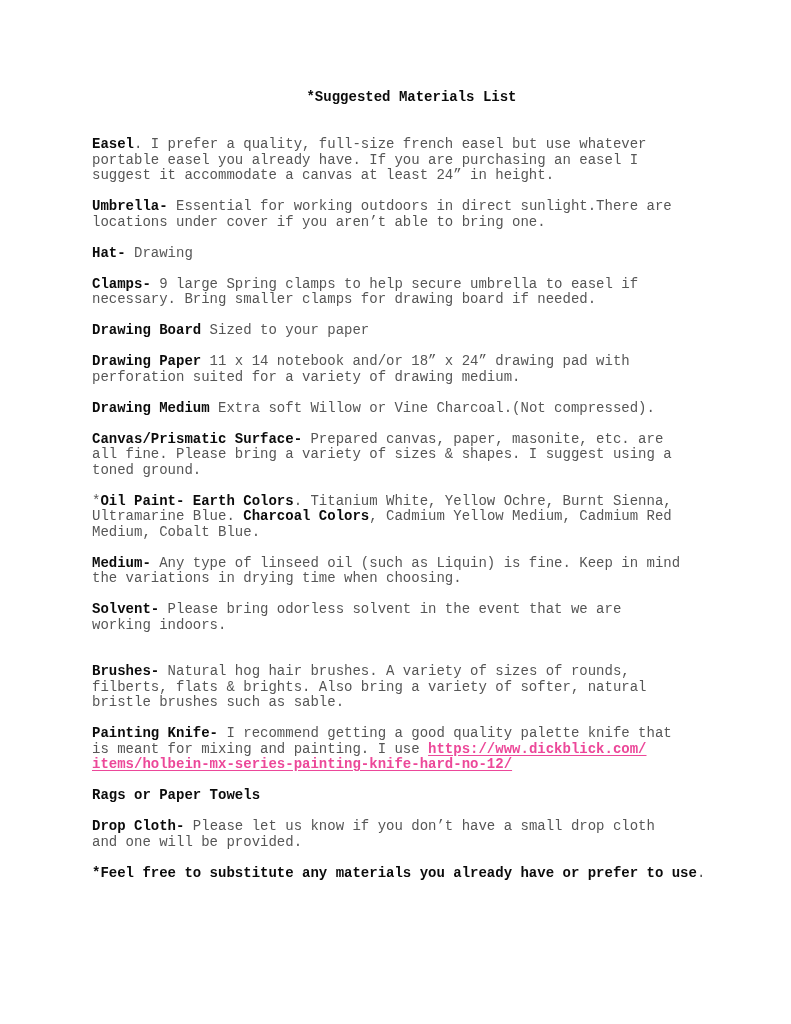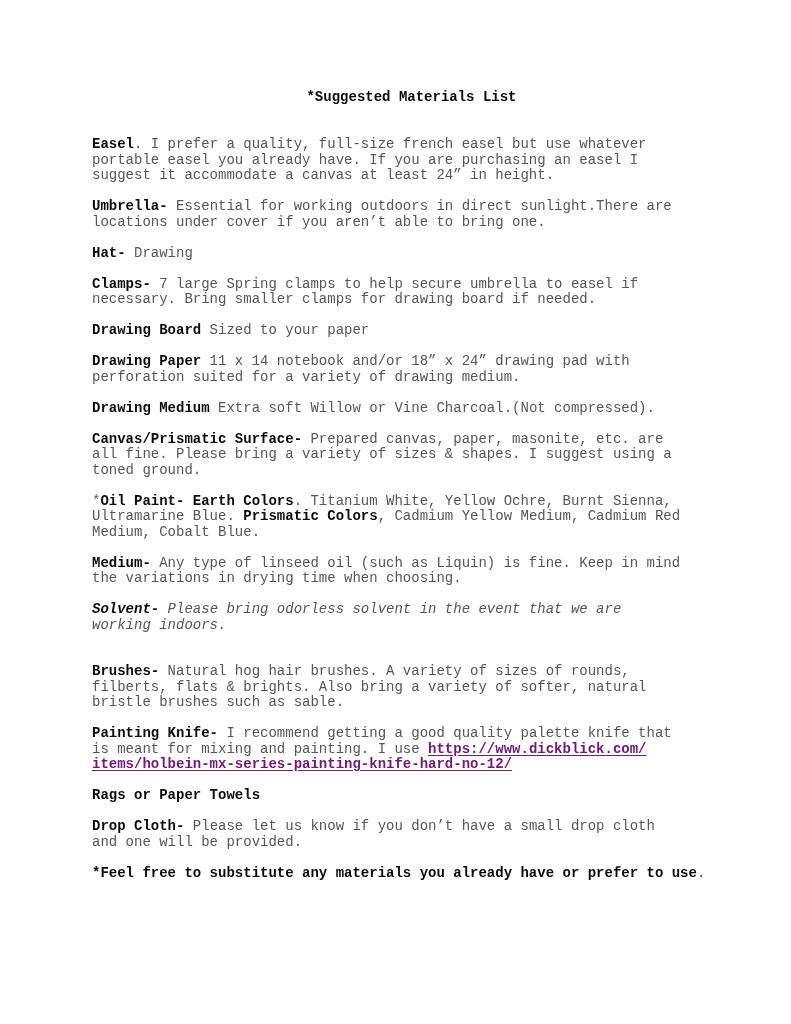--- a/index.html
+++ b/index.html
@@ -28,57 +28,56 @@
     margin: 0 0 31.5px 0;
     white-space: pre;
   }
   .para {
     margin: 0 0 15.5px 0;
     white-space: pre-wrap;
     word-break: normal;
   }
   .para.gap2 {
     margin-bottom: 31px;
-    font-style: italic;
   }
   .b {
     font-weight: bold;
     color: #0b0b0b;
   }
   a.doclink {
-    color: #701a75;
+    color: #ec4899;
     font-weight: bold;
     text-decoration: underline;
     text-underline-offset: 2px;
     cursor: pointer;
   }
 </style>
 </head>
 <body>
 
 <div class="page">
   <div class="doc-title">*Suggested Materials List</div>
   <div>
       <p class="para"><span class="b">Easel</span><span>. I prefer a quality, full-size french easel but use whatever
 portable easel you already have. If you are purchasing an easel I
 suggest it accommodate a canvas at least 24” in height.</span></p>
       <p class="para"><span class="b">Umbrella-</span><span> Essential for working outdoors in direct sunlight.There are
 locations under cover if you aren’t able to bring one.</span></p>
       <p class="para"><span class="b">Hat-</span><span> Drawing</span></p>
-      <p class="para"><span class="b">Clamps-</span><span> 7 large Spring clamps to help secure umbrella to easel if
+      <p class="para"><span class="b">Clamps-</span><span> 9 large Spring clamps to help secure umbrella to easel if
 necessary. Bring smaller clamps for drawing board if needed.</span></p>
       <p class="para"><span class="b">Drawing Board</span><span> Sized to your paper</span></p>
       <p class="para"><span class="b">Drawing Paper</span><span> 11 x 14 notebook and/or 18” x 24” drawing pad with
 perforation suited for a variety of drawing medium.</span></p>
       <p class="para"><span class="b">Drawing Medium</span><span> Extra soft Willow or Vine Charcoal.(Not compressed).</span></p>
       <p class="para"><span class="b">Canvas/Prismatic Surface-</span><span> Prepared canvas, paper, masonite, etc. are
 all fine. Please bring a variety of sizes &amp; shapes. I suggest using a
 toned ground.</span></p>
       <p class="para"><span>*</span><span class="b">Oil Paint- Earth Colors</span><span>. Titanium White, Yellow Ochre, Burnt Sienna,
-Ultramarine Blue. </span><span class="b">Prismatic Colors</span><span>, Cadmium Yellow Medium, Cadmium Red
+Ultramarine Blue. </span><span class="b">Charcoal Colors</span><span>, Cadmium Yellow Medium, Cadmium Red
 Medium, Cobalt Blue.</span></p>
       <p class="para"><span class="b">Medium-</span><span> Any type of linseed oil (such as Liquin) is fine. Keep in mind
 the variations in drying time when choosing.</span></p>
       <p class="para gap2"><span class="b">Solvent-</span><span> Please bring odorless solvent in the event that we are
 working indoors.</span></p>
       <p class="para"><span class="b">Brushes-</span><span> Natural hog hair brushes. A variety of sizes of rounds,
 filberts, flats &amp; brights. Also bring a variety of softer, natural
 bristle brushes such as sable.</span></p>
       <p class="para"><span class="b">Painting Knife-</span><span> I recommend getting a good quality palette knife that
 is meant for mixing and painting. I use </span><a class="doclink" href="#">https://www.dickblick.com/

